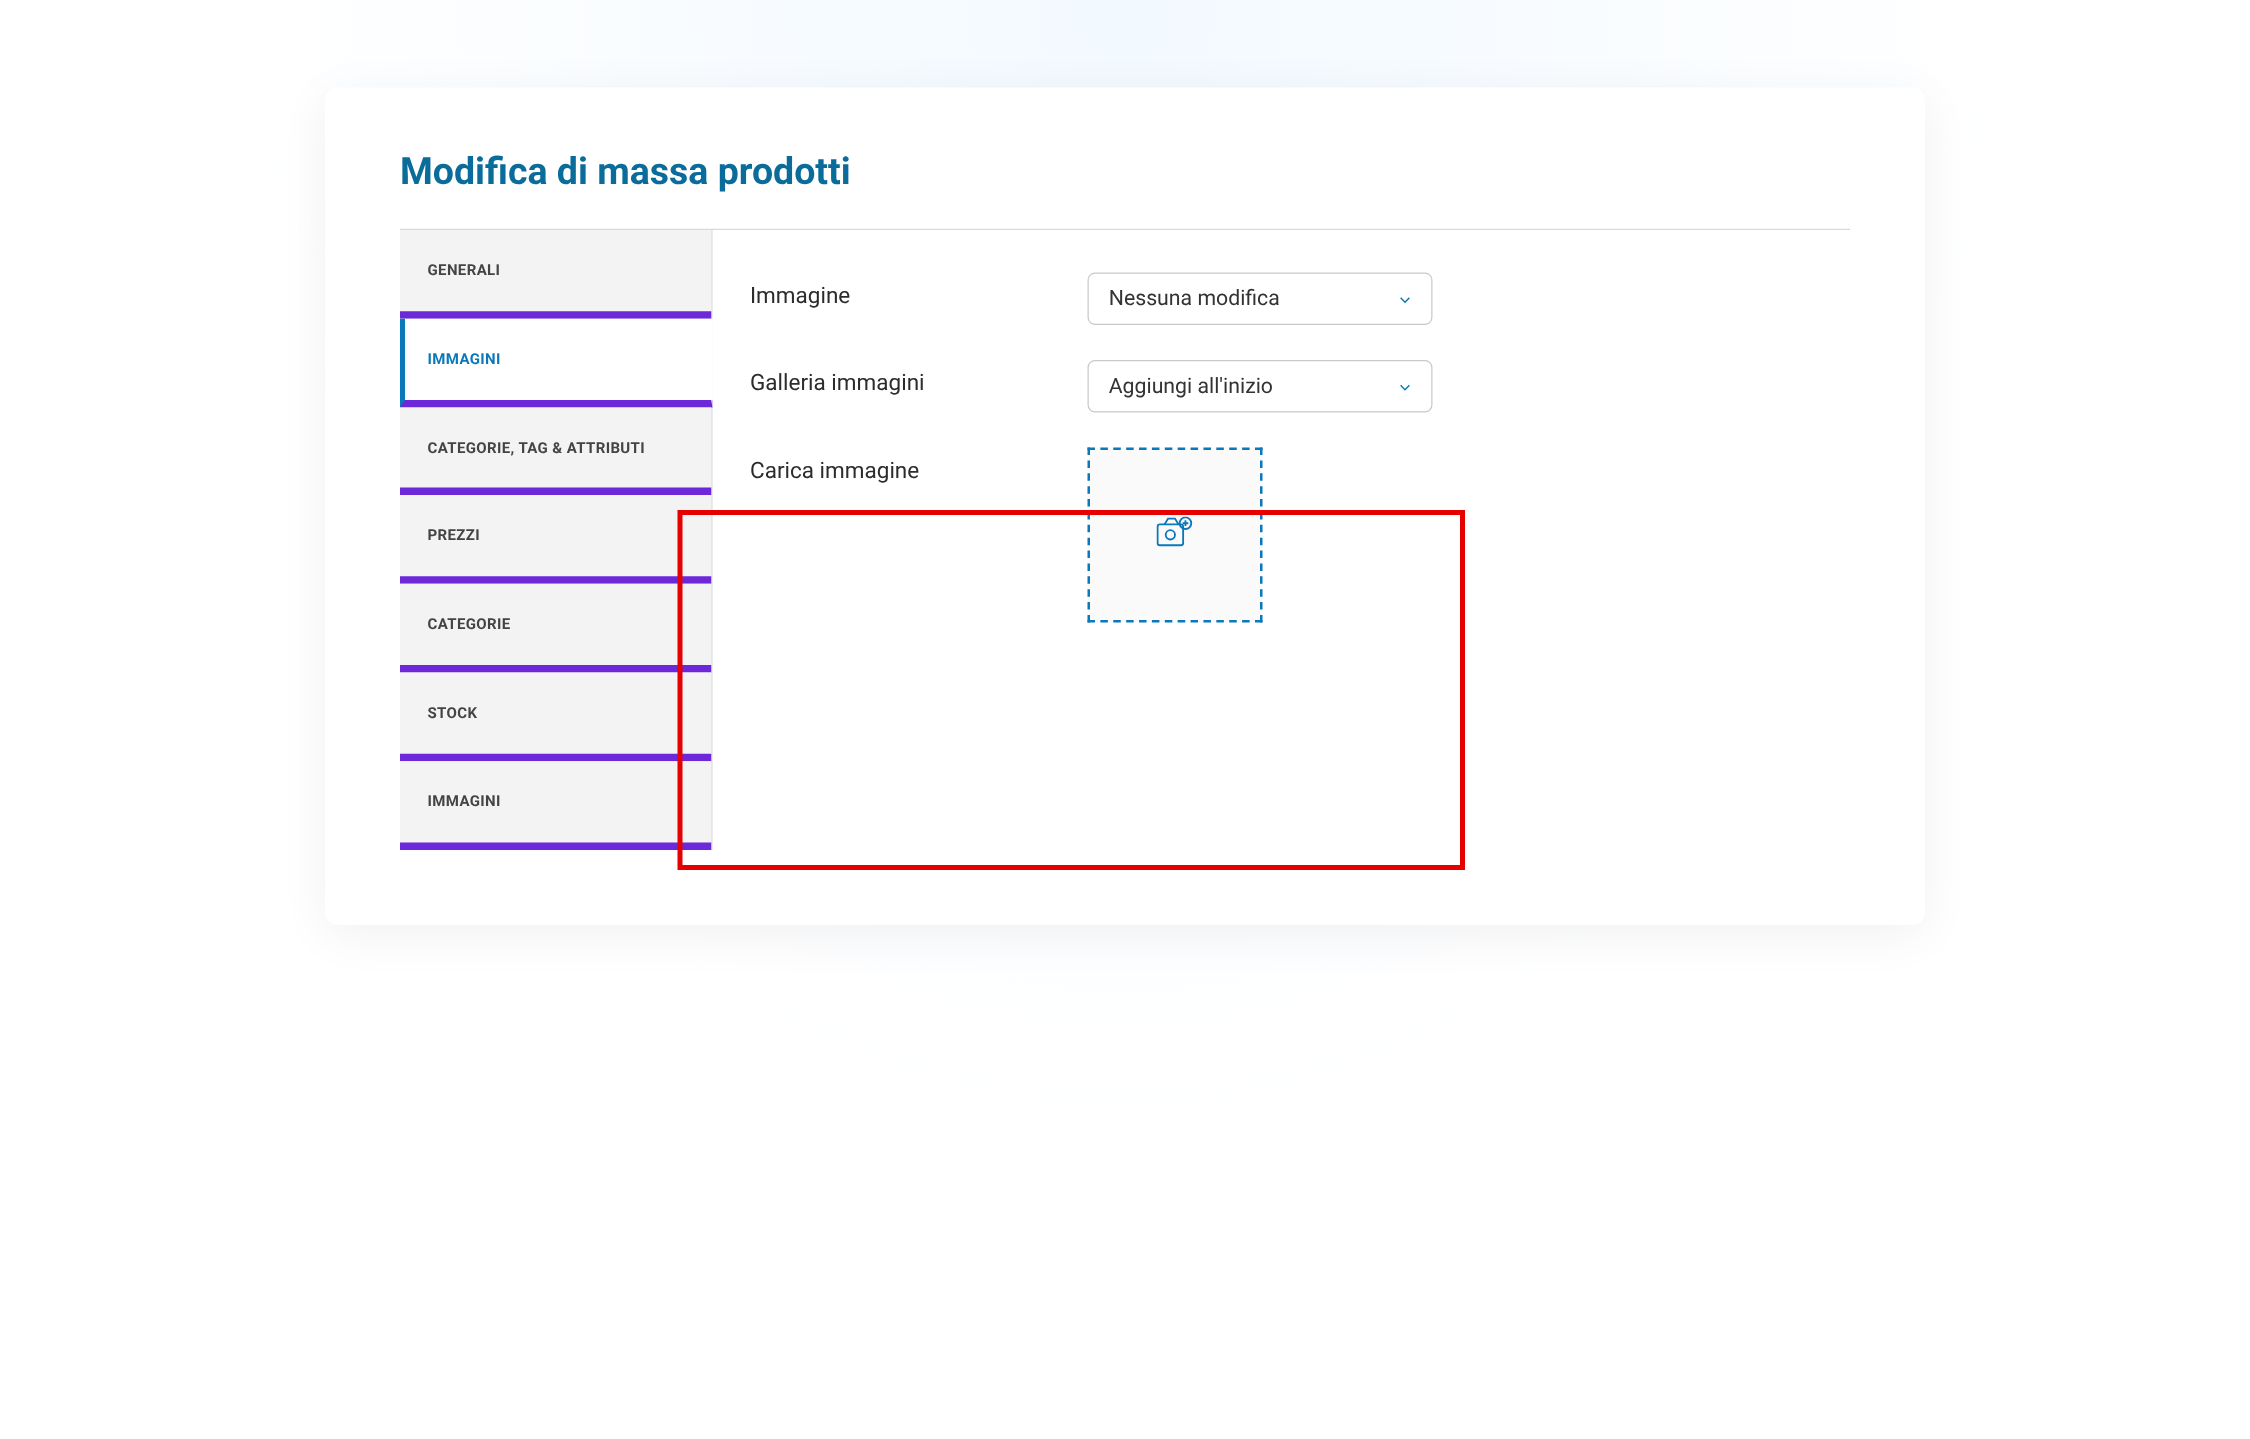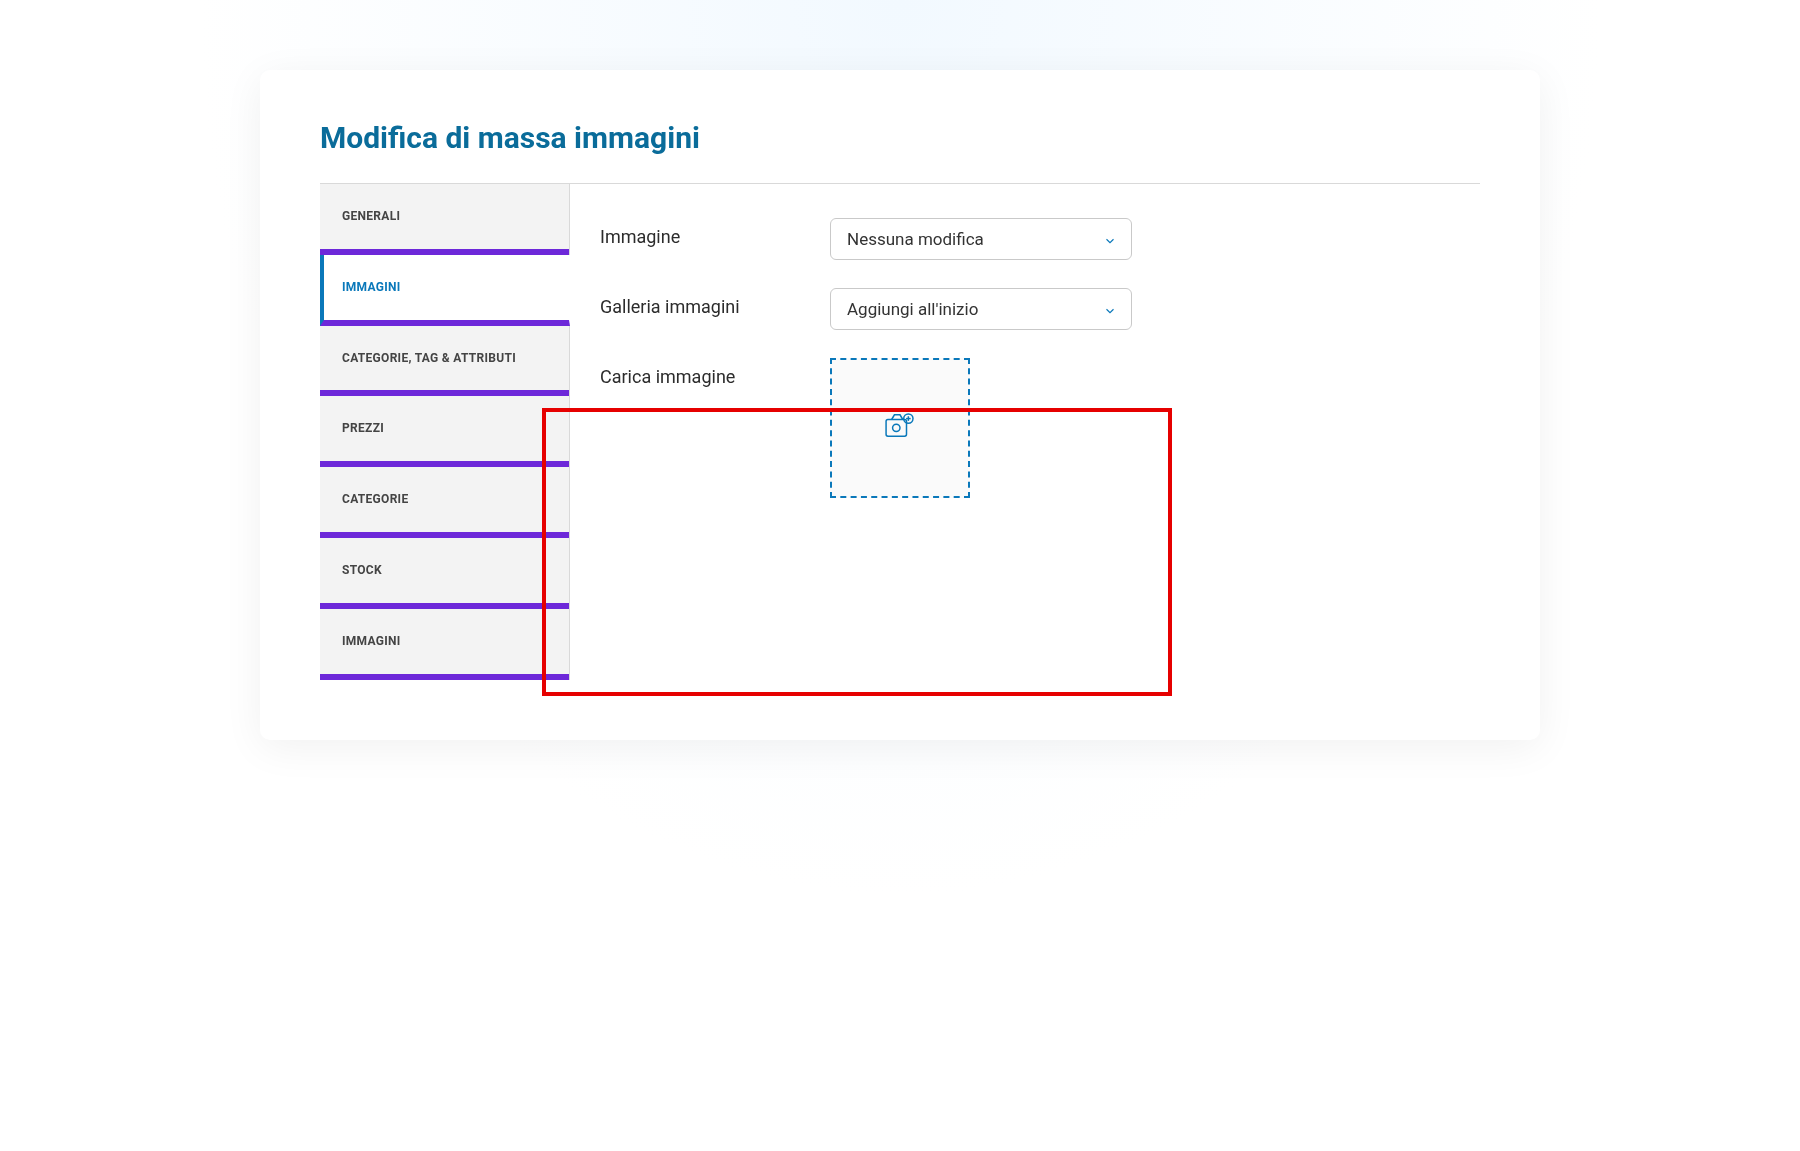--- a/index.html
+++ b/index.html
@@ -65,31 +65,32 @@
   }
   .content {
     flex: 1;
     padding: 34px 34px 34px 30px;
     position: relative;
   }
   .form-row {
     display: flex;
     align-items: flex-start;
     margin-bottom: 28px;
+    gap: 40px;
   }
   .form-label {
     width: 230px;
     flex-shrink: 0;
     font-size: 18px;
     color: #2c2c2c;
     padding-top: 8px;
   }
   .select {
     position: relative;
-    width: 302px;
+    width: 276px;
     height: 42px;
     border: 1px solid #c9c9c9;
     border-radius: 6px;
     background: #fff;
     display: flex;
     align-items: center;
     padding: 0 44px 0 16px;
     font-size: 17px;
     color: #333;
     cursor: pointer;
@@ -121,21 +122,21 @@
     left: 282px;
     top: 338px;
     width: 630px;
     height: 288px;
   }
 </style>
 </head>
 <body>
 
 <div class="card">
-  <h1 class="page-title">Modifica di massa immagini</h1>
+  <h1 class="page-title">Modifica di massa prodotti</h1>
 
   <div class="panel">
     <div class="tabs">
       <div class="tab">GENERALI</div>
       <div class="tab active">IMMAGINI</div>
       <div class="tab">CATEGORIE, TAG &amp; ATTRIBUTI</div>
       <div class="tab">PREZZI</div>
       <div class="tab">CATEGORIE</div>
       <div class="tab">STOCK</div>
       <div class="tab">IMMAGINI</div>

